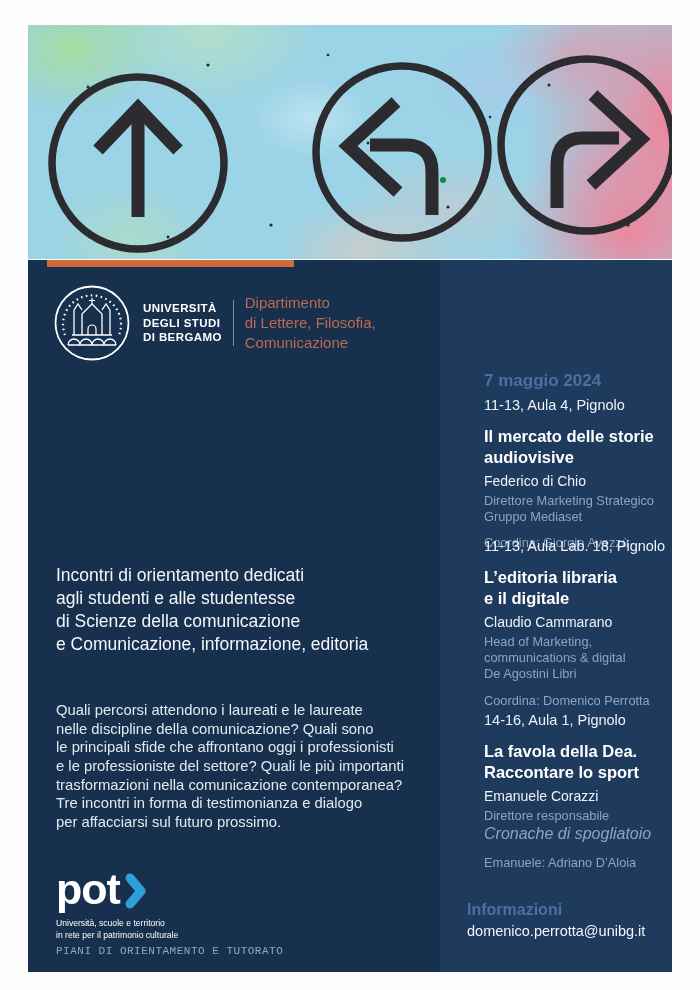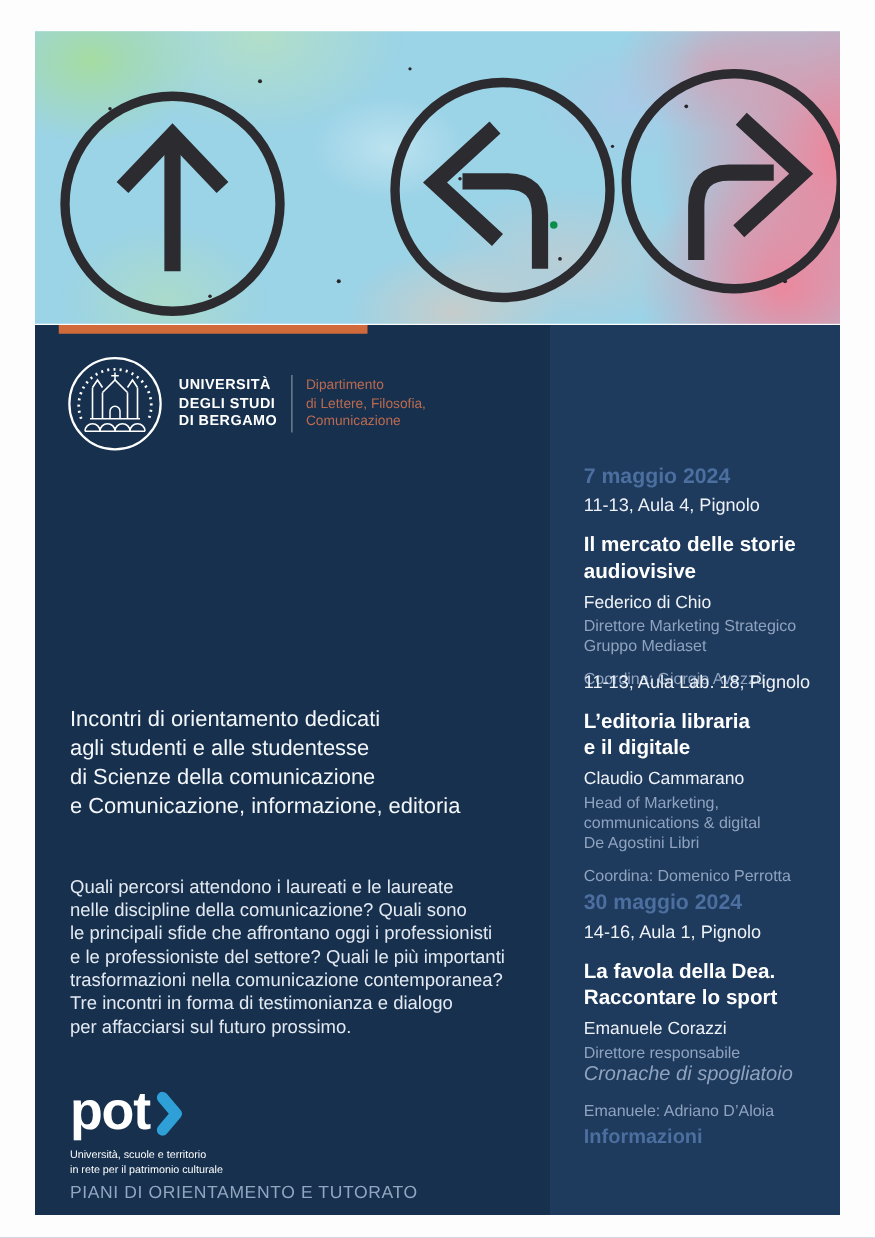--- a/index.html
+++ b/index.html
@@ -26,39 +26,39 @@
   .panel{position:absolute;left:28px;top:260px;width:644px;height:712px;background:#16304e;overflow:hidden;}
   .rightbg{position:absolute;left:412px;top:0;width:232px;height:712px;background:#1e3a5d;}
   .accent{position:absolute;left:19px;top:0;width:247px;height:7px;background:#d06a3a;}
 
   
   .brand{position:absolute;left:24px;top:23px;display:flex;align-items:center;}
   .seal{width:80px;height:80px;flex:0 0 auto;}
   .wordmark{margin-left:11px;font-weight:bold;font-size:11.5px;line-height:1.3;color:#ffffff;
             letter-spacing:.4px;white-space:pre-line;}
   .bdivider{width:1px;height:46px;background:rgba(255,255,255,.45);margin:0 11px;flex:0 0 auto;}
-  .dept{font-size:11px;line-height:1.32;color:#bb6a50;white-space:pre-line;}
+  .dept{font-size:15px;line-height:1.32;color:#bb6a50;white-space:pre-line;}
 
   .title{position:absolute;left:28px;top:116px;font-size:33px;font-weight:bold;line-height:1.23;
          color:#ffffff;letter-spacing:.2px;white-space:pre-line;}
   .subtitle{position:absolute;left:28px;top:304px;font-size:17.5px;line-height:1.31;
             color:#f4f7fa;white-space:pre-line;}
   .bodytext{position:absolute;left:28px;top:441px;font-size:14.8px;line-height:1.26;
             color:#e3e9f0;white-space:pre-line;}
 
   
   .pot{position:absolute;left:28px;top:608px;}
   .potrow{display:flex;align-items:center;}
   .potword{font-size:43px;font-weight:800;color:#ffffff;letter-spacing:-1px;line-height:1;}
   .potchev{margin-left:5px;margin-top:2px;}
   .pottag{margin-top:6px;font-size:8.6px;font-weight:normal;line-height:1.45;color:#ffffff;white-space:pre-line;}
-  .potprog{margin-top:3px;font-size:14px;color:#93a6c0;letter-spacing:.5px;}
-
-  
-  .event{position:absolute;left:439px;width:195px;}
+  .potprog{margin-top:3px;font-size:11px;color:#93a6c0;letter-spacing:.5px;font-family:Liberation Mono, monospace;}
+
+  
+  .event{position:absolute;left:456px;width:195px;}
   .e1{top:111px;} .e2{top:278px;} .e3{top:452px;}
   .edate{font-size:17px;font-weight:bold;color:#4c6f9f;margin:0 0 6px 0;}
   .emeta{font-size:14.5px;color:#eef2f7;margin:0 0 13px 0;}
   .etitle{font-size:16.5px;font-weight:bold;color:#ffffff;line-height:1.25;margin:0 0 6px 0;white-space:pre-line;}
   .espeaker{font-size:14px;color:#eef2f7;margin:0 0 4px 0;}
   .erole{font-size:12.8px;color:#8fa3bf;line-height:1.26;white-space:pre-line;}
   .epub{font-size:16px;color:#8fa3bf;line-height:1.26;font-style:italic;}
   .ecoord{font-size:12.8px;color:#8fa3bf;margin-top:10px;}
 
   .info{position:absolute;left:439px;top:641px;}
@@ -176,28 +176,28 @@
 e il digitale</div>
       <div class="espeaker">Claudio Cammarano</div>
       <div class="erole">Head of Marketing,
 communications &amp; digital
 De Agostini Libri</div>
       <div class="epub"></div>
       <div class="ecoord">Coordina: Domenico Perrotta</div>
     </div>
 
     <div class="event e3">
-      <div class="edate">30 maggio 2024</div>
       <div class="emeta">14-16, Aula 1, Pignolo</div>
       <div class="etitle">La favola della Dea.
 Raccontare lo sport</div>
       <div class="espeaker">Emanuele Corazzi</div>
       <div class="erole">Direttore responsabile</div>
       <div class="epub">Cronache di spogliatoio</div>
       <div class="ecoord">Emanuele: Adriano D’Aloia</div>
     </div>
 
     <div class="info">
       <div class="infolabel">Informazioni</div>
+      <div class="infoemail">domenico.perrotta@unibg.it</div>
     </div>
   </div>
 
 </div>
 
 </body></html>

